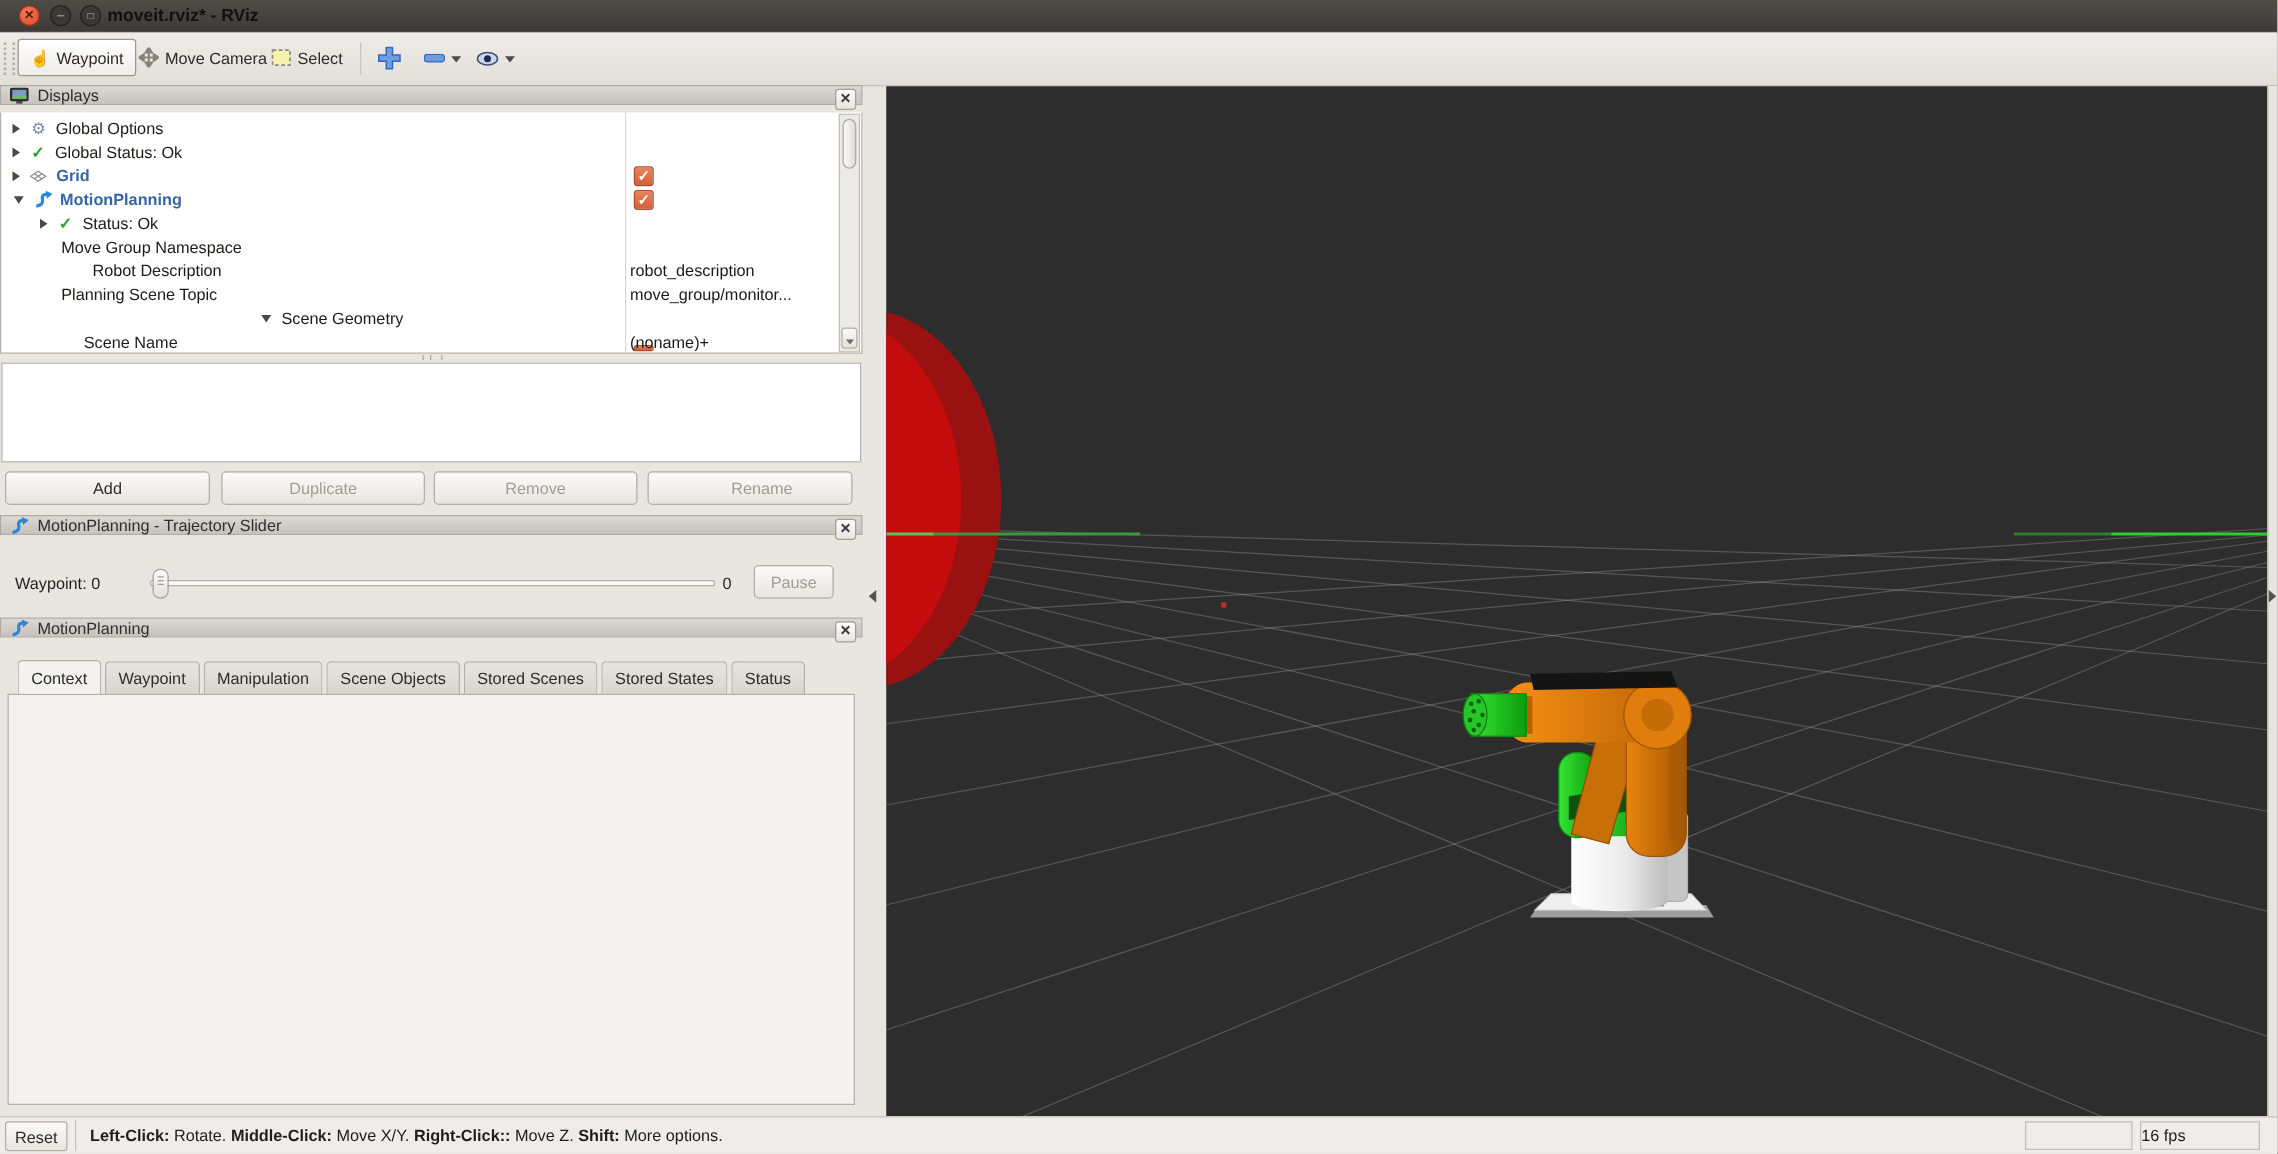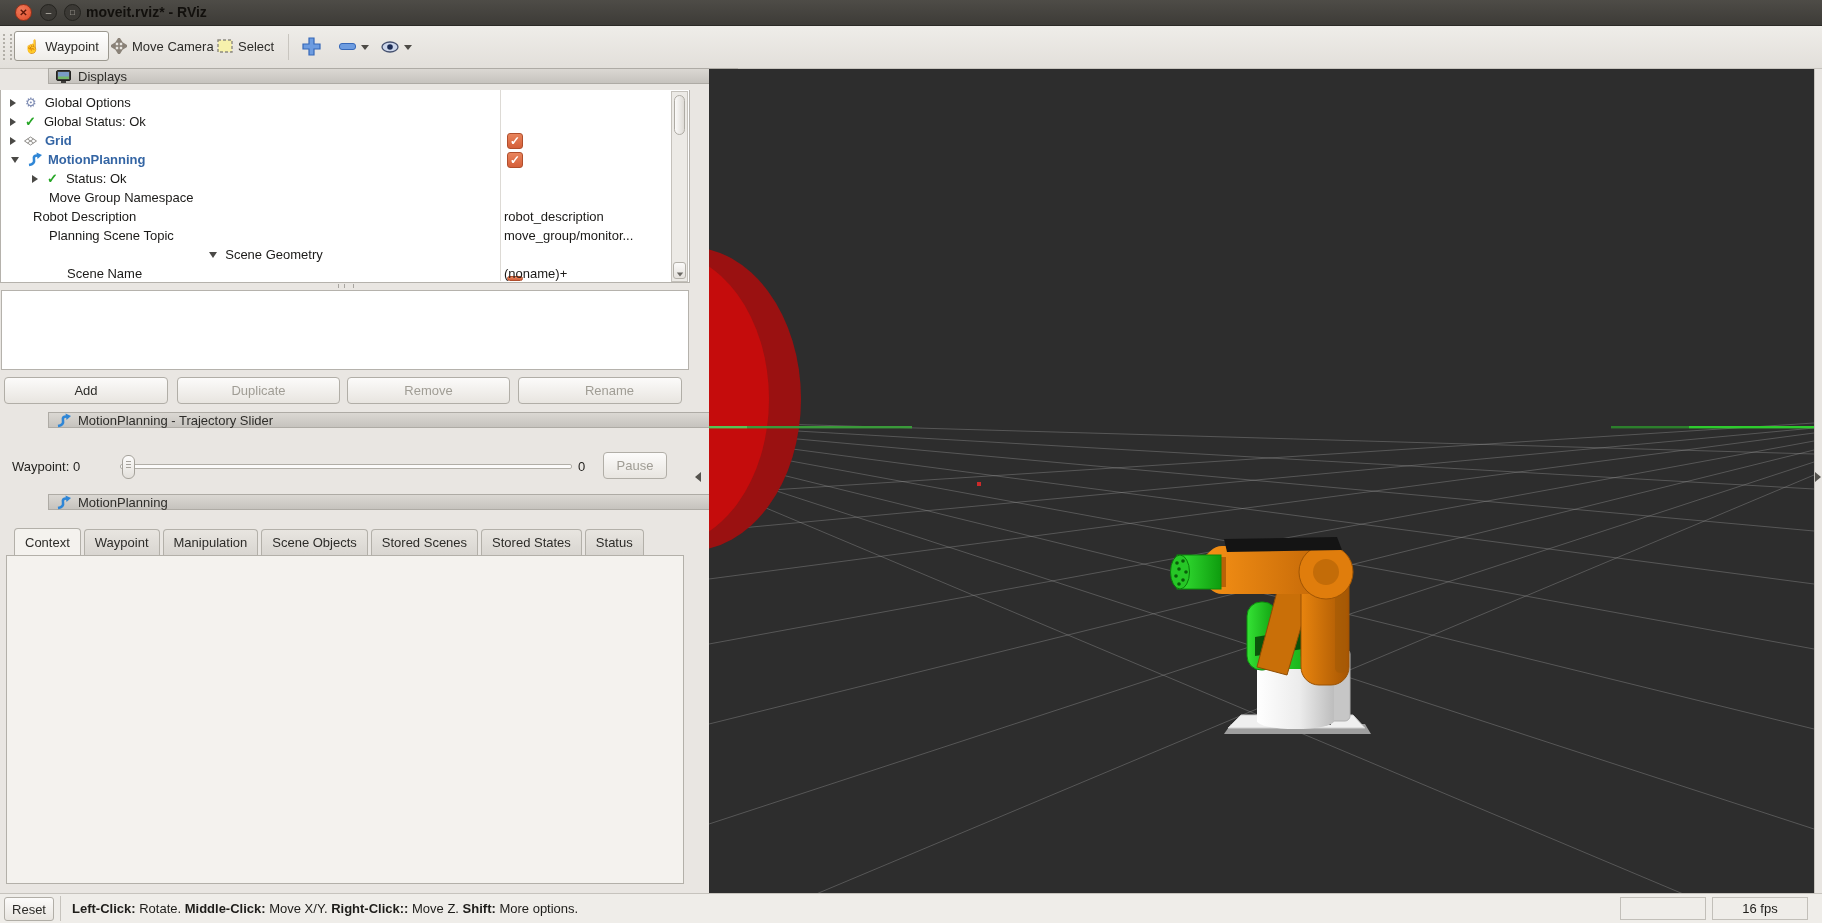--- a/index.html
+++ b/index.html
@@ -24,21 +24,21 @@
   .tb-btn{position:absolute;top:5px;height:30px;display:flex;align-items:center;gap:5px;
     padding:0 9px;font-size:13px;color:#2c2b28;box-sizing:border-box;}
   .tb-pressed{background:linear-gradient(#ffffff,#efede9);border:1px solid #9b988f;border-radius:3px;}
   .tb-sep{position:absolute;left:288px;top:8px;width:1px;height:26px;background:#c8c5bf;}
   .dd-arrow{width:0;height:0;border-left:4px solid transparent;border-right:4px solid transparent;
     border-top:5px solid #4d4b46;display:inline-block;}
   
   .phead{position:absolute;left:0;width:690px;height:16px;
     background:linear-gradient(#dbd8d3,#c6c3be);border:1px solid #aeab a5;
     border:1px solid #aeaba5;box-sizing:border-box;display:flex;align-items:center;gap:7px;
-    padding-left:7px;font-size:13px;color:#2e2d2a;margin-left:48px;}
+    padding-left:7px;font-size:13px;color:#2e2d2a;}
   .xbtn{position:absolute;right:4px;top:2px;width:17px;height:17px;border:1px solid #a39f98;
     border-radius:3px;background:linear-gradient(#fdfdfc,#e7e4e0);font-size:11px;font-weight:bold;
     color:#3c3b38;text-align:center;line-height:15px;box-sizing:border-box;}
   .ubtn{background:linear-gradient(#fcfbfa,#e8e5e0);border:1px solid #b1aea7;border-radius:4px;
     font-size:13px;color:#2d2c29;text-align:center;box-sizing:border-box;}
   .ubtn.disabled{color:#a09d95;}
   
   .tree{position:absolute;left:0;top:90px;width:690px;height:193px;background:#ffffff;
     border:1px solid #b5b2ac;border-top:none;box-sizing:border-box;}
   .tcol-div{position:absolute;left:499px;top:0;width:1px;height:191px;background:#dddad5;}
@@ -203,21 +203,21 @@
     </div>
     <div class="trow" style="top:79px;">
       <span style="margin-left:31px;" class="exp-r"></span>
       <span style="margin-left:9px;" class="icon-check">✓</span>
       <span style="margin-left:8px;" class="lbl" style2="">Status: Ok</span>
     </div>
     <div class="trow" style="top:98px;">
       <span style="margin-left:48px;" class="lbl">Move Group Namespace</span>
     </div>
     <div class="trow" style="top:117px;">
-      <span style="margin-left:32px;text-align:right;" class="lbl">Robot Description</span>
+      <span style="margin-left:73px;text-align:right;" class="lbl">Robot Description</span>
     </div>
     <div class="trow" style="top:136px;">
       <span style="margin-left:48px;text-align:center;" class="lbl">Planning Scene Topic</span>
     </div>
     <div class="trow" style="top:155px;justify-content:center;">
       <span style="margin-left:32px;" class="exp-d"></span>
       <span style="margin-left:8px;" class="lbl">Scene Geometry</span>
     </div>
     <div class="trow" style="top:174px;">
       <span style="margin-left:66px;" class="lbl">Scene Name</span>
@@ -488,16 +488,16 @@
   <div class="collapse-l"></div>
   <div class="collapse-r"></div>
 
   <div class="statusbar">
     <div class="ubtn" style="position:absolute;left:4px;top:3px;width:50px;height:24px;line-height:23px;border-radius:3px;">Reset</div>
     <div style="position:absolute;left:60px;top:2px;width:1px;height:25px;background:#c6c3bd;"></div>
     <div style="position:absolute;left:72px;top:7px;">
       <b>Left-Click:</b><span> Rotate. </span><b>Middle-Click:</b><span> Move X/Y. </span><b>Right-Click::</b><span> Move Z. </span><b>Shift:</b><span> More options.</span>
     </div>
     <div class="sb-box" style="left:1620px;width:86px;"></div>
-    <div class="sb-box" style="left:1712px;width:96px;text-align:center;line-height:21px;">16 fps</div>
+    <div class="sb-box" style="left:1712px;width:96px;text-align:left;line-height:21px;">16 fps</div>
   </div>
 
 </div>
 
 </body></html>

